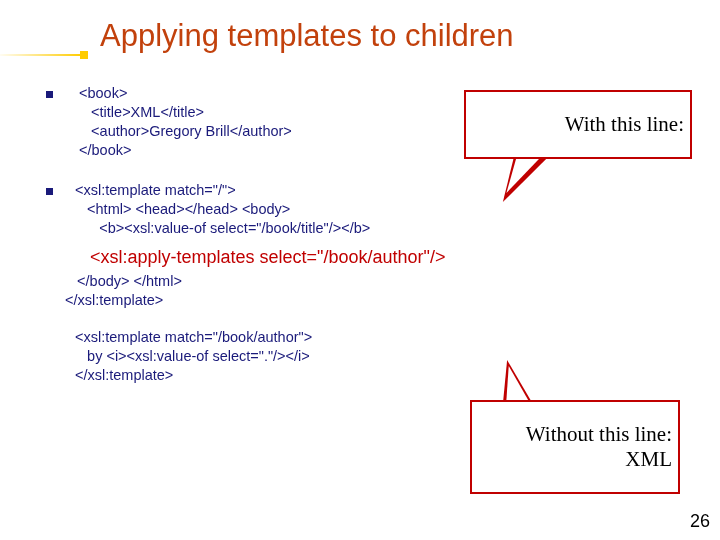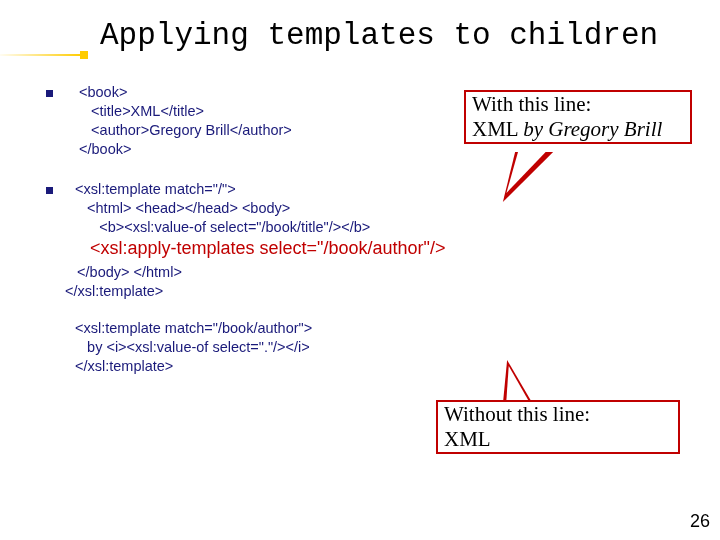--- a/index.html
+++ b/index.html
@@ -10,22 +10,22 @@
     font-family: "Times New Roman", serif;
     position: relative;
     overflow: hidden;
   }
   .title-wrap {
     padding: 18px 0 6px 100px;
     position: relative;
   }
   .title {
     font-size: 31px;
-    color: #000000;
-    font-family: Liberation Mono, monospace;
+    color: #c2410c;
+    font-family: Liberation Sans, sans-serif;
   }
   .title-bar {
     position: absolute;
     left: 0;
     top: 54px;
     width: 82px;
     height: 2px;
     background: linear-gradient(90deg, rgba(255,204,0,0.05), #ffcc00);
   }
   .title-dot {
@@ -60,55 +60,55 @@
   .code {
     white-space: pre;
     font-family: Verdana, sans-serif;
   }
   .apply-line {
     color: #c00000;
     font-size: 18px;
     font-family: Verdana, sans-serif;
     white-space: pre;
     margin-left: 29px;
-    margin-top: 0px;
+    margin-top: 8px;
   }
   .after-apply {
     white-space: pre;
     margin-left: 19px;
     margin-top: 2px;
   }
   .second-template {
     white-space: pre;
     margin-left: 29px;
     margin-top: 18px;
   }
 
   
   .callout {
     position: absolute;
     border: 2.5px solid #c00000;
     background: #fff;
     font-family: "Times New Roman", serif;
     font-size: 21px;
     color: #000;
-    text-align: left;
-    padding: 0 6px;
+    text-align: right;
+    padding: 20px 6px;
   }
   .callout .regular { font-style: normal; }
   .callout .ital { font-style: italic; }
   .c1 {
     right: 28px;
     top: 90px;
     width: 228px;
   }
   .c2 {
     right: 40px;
     top: 400px;
-    width: 244px;
+    width: 210px;
   }
   
   .c1-tail-border {
     position: absolute;
     right: 178px;
     top: 152px;
     border-left: 10px solid transparent;
     border-right: 28px solid transparent;
     border-top: 50px solid #c00000;
     transform: skewX(-24deg);
@@ -184,23 +184,20 @@
   <div class="second-template code">&lt;xsl:template match="/book/author"&gt;
    by &lt;i&gt;&lt;xsl:value-of select="."/&gt;&lt;/i&gt;
 &lt;/xsl:template&gt;</div>
 
 </div>
 
 <div class="c1-tail-border"></div>
 <div class="c1-tail-fill"></div>
 <div class="callout c1">
   <div class="regular">With this line:</div>
-  <div>
-    <span class="regular">XML </span><span class="ital">by Gregory Brill</span>
-  </div>
 </div>
 
 <div class="c2-tail-border"></div>
 <div class="c2-tail-fill"></div>
 <div class="callout c2">
   <div class="regular">Without this line:</div>
   <div class="regular">XML</div>
 </div>
 
 <div class="pagenum">26</div>

